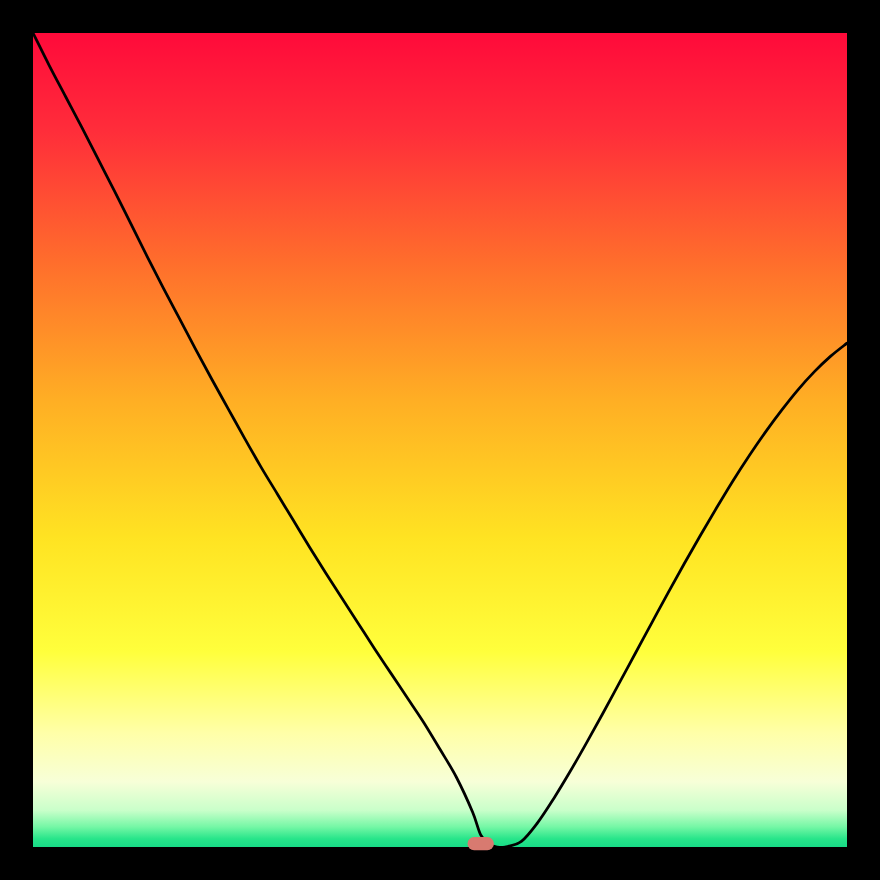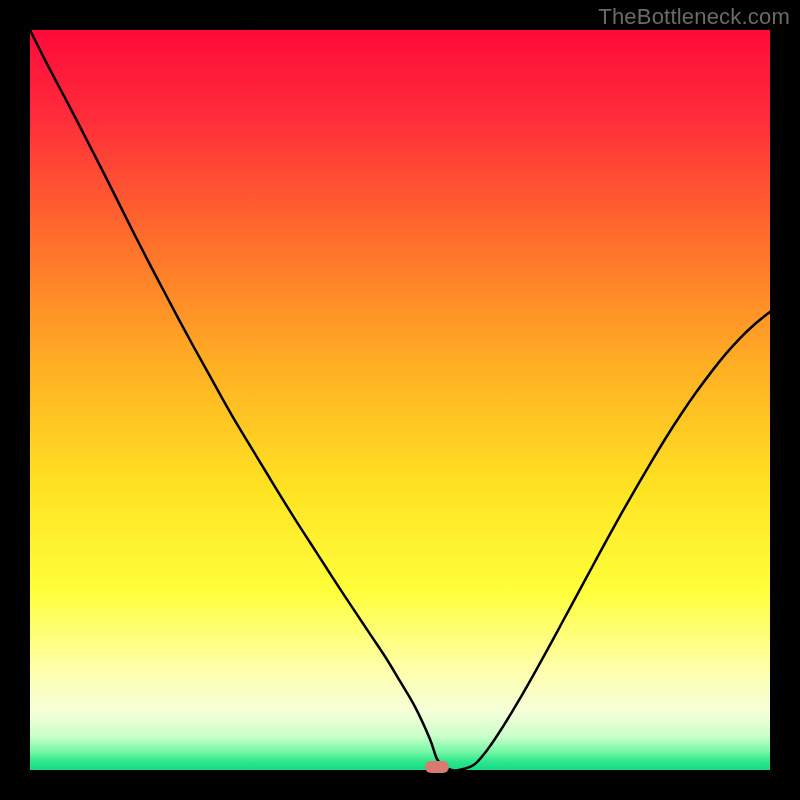--- a/index.html
+++ b/index.html
@@ -43,21 +43,20 @@
     border-radius: 6px;
     background: #d87a70;
     transform: translate(-50%, -50%);
   }
 </style>
 </head>
 <body>
 
 <div class="frame">
 
-  <div class="watermark">TheBottleneck.com</div>
 
   <div class="plot">
     <svg id="plot-svg" width="740" height="740" viewBox="0 0 740 740">
       <defs>
         <linearGradient id="bg-grad" x1="0" y1="0" x2="0" y2="1">
             <stop offset="0%" stop-color="#ff0a3a"></stop>
             <stop offset="12%" stop-color="#ff2d3a"></stop>
             <stop offset="28.000000000000004%" stop-color="#ff6d2c"></stop>
             <stop offset="45%" stop-color="#ffae24"></stop>
             <stop offset="62%" stop-color="#ffe322"></stop>

